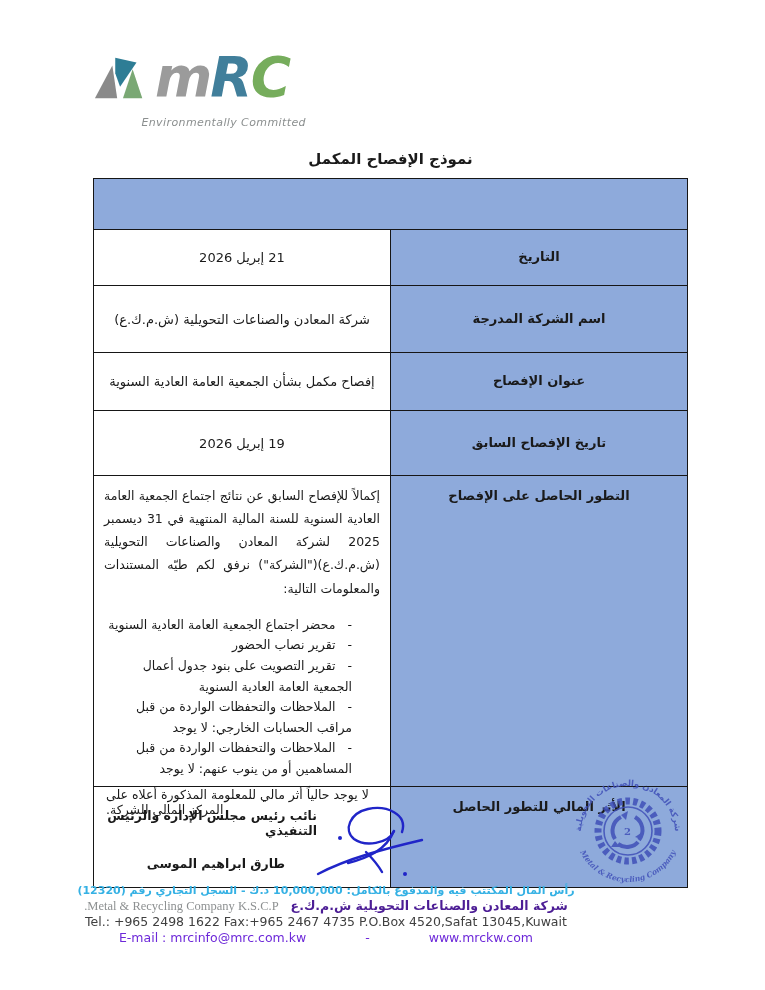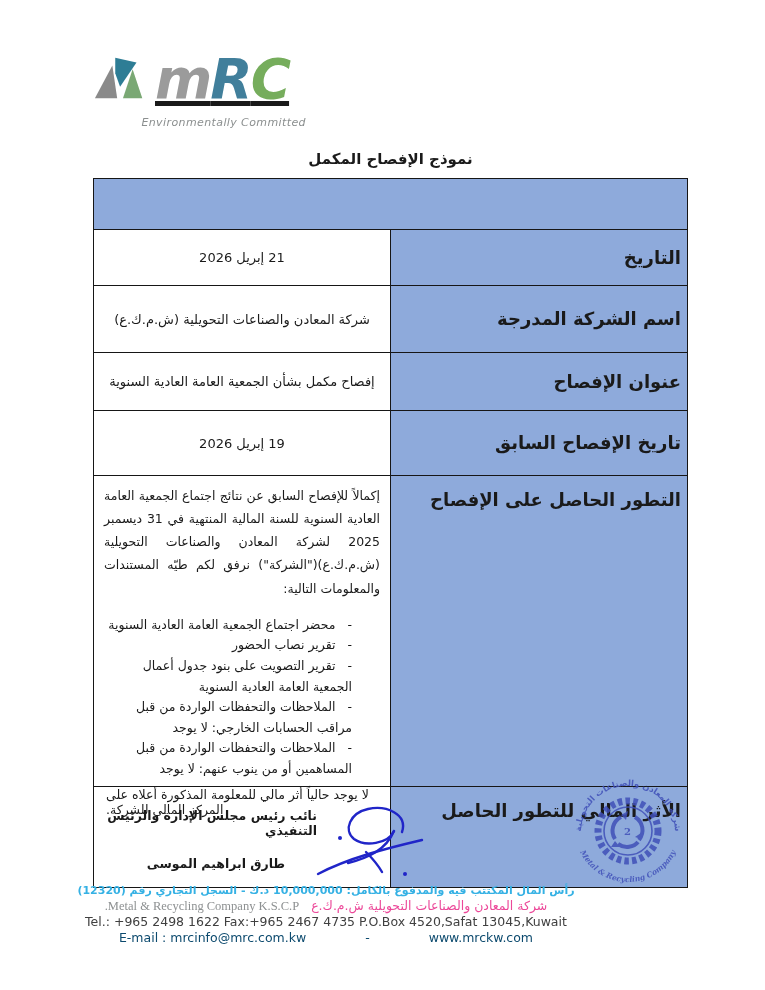--- a/index.html
+++ b/index.html
@@ -7,21 +7,21 @@
   body {
     width: 765px; height: 990px;
     position: relative;
     font-family: "DejaVu Sans", sans-serif;
     color: #1a1a1a;
     overflow: hidden;
   }
 
   
   .logo { position: absolute; left: 93px; top: 48px; width: 215px; }
-  .logo-row { display: flex; align-items: center; text-decoration: underline; }
+  .logo-row { display: flex; align-items: flex-start; }
   .logo-mark { width: 58px; height: 62px; margin-right: 4px; }
   .logo-word { font-size: 55px; line-height: 58px; font-weight: bold; font-style: italic; letter-spacing: -2px; }
   .lw-m { color: #9b9b9b; }
   .lw-r { color: #417f9b; }
   .lw-c { color: #76ad5c; }
   .logo-tagline {
     text-align: right; font-size: 11px; font-style: italic;
     color: #8b8f8f; letter-spacing: 0.4px; margin-top: 6px; padding-right: 2px;
   }
 
@@ -33,21 +33,21 @@
 
   
   table.disclosure {
     position: absolute; left: 93px; top: 178px; width: 595px;
     border-collapse: collapse; direction: rtl; table-layout: fixed;
   }
   table.disclosure td { border: 1.5px solid #161616; }
   td.band { background: #8EAADB; height: 51px; }
   td.label-cell {
     background: #8EAADB; width: 116px; font-weight: bold;
-    vertical-align: middle; font-size: 18px;
+    text-align: center; vertical-align: middle; font-size: 13px;
     padding: 4px 6px; line-height: 1.55;
   }
   td.label-top { vertical-align: top; padding-top: 10px; }
   td.value-cell {
     background: #fff; text-align: center; vertical-align: middle;
     font-size: 13px; padding: 4px 12px;
   }
   tr.r1 td { height: 56px; }
   tr.r2 td { height: 67px; }
   tr.r3 td { height: 58px; }
@@ -70,24 +70,24 @@
   .sig-name  { text-align: center; font-weight: bold; font-size: 12.5px; margin-top: 18px; padding-left: 30px; }
   .sig-scribble { position: absolute; left: 310px; top: 800px; width: 125px; height: 85px; }
 
   
   .stamp { position: absolute; left: 555px; top: 773px; width: 145px; height: 118px; opacity: 0.85; }
 
   
   .footer { position: absolute; left: 0; top: 883px; width: 652px; text-align: center; }
   .f-line1 { direction: rtl; color: #35b1e4; font-size: 11px; font-weight: bold; line-height: 15px; }
   .f-line2 { direction: rtl; font-size: 12.5px; line-height: 16px; }
-  .f-line2 .f-ar { color: #ec4899; font-weight: normal; }
+  .f-line2 .f-ar { color: #4c1d95; font-weight: bold; }
   .f-line2 .f-en { color: #8d9091; margin-right: 8px; font-family: Liberation Serif, serif; }
   .f-line3 { color: #404040; font-size: 12.5px; line-height: 16px; }
-  .f-line4 { color: #0c4a6e; font-size: 12.5px; line-height: 15px; }
+  .f-line4 { color: #6d28d9; font-size: 12.5px; line-height: 15px; }
   .f-line4 .f-sep { display: inline-block; margin: 0 55px; }
 </style>
 </head>
 <body>
 
 <div class="logo">
   <div class="logo-row">
     <svg class="logo-mark" viewBox="0 0 60 52">
       <polygon points="2,46 20,12 25,46" fill="#8a8a8a"></polygon>
       <polygon points="23,4 45,9 28,34 23,20" fill="#2e7d95"></polygon>

